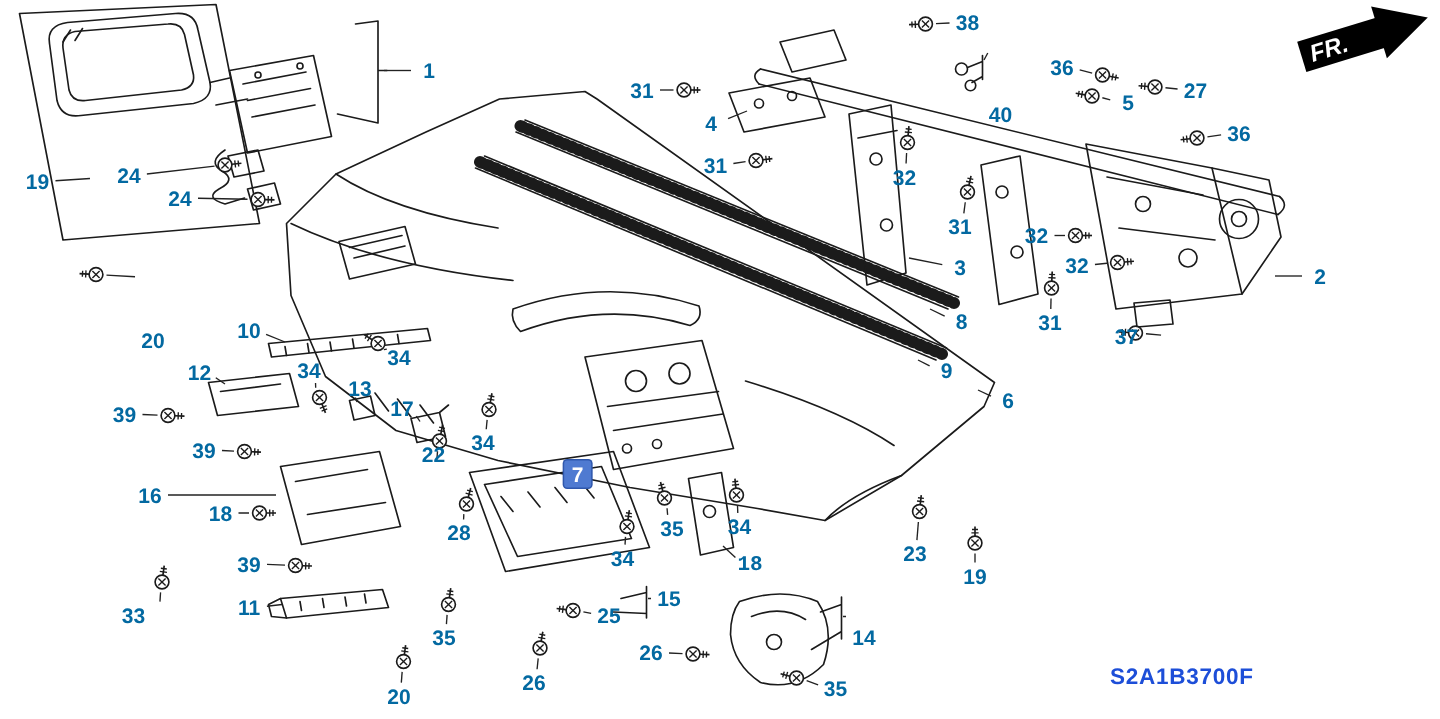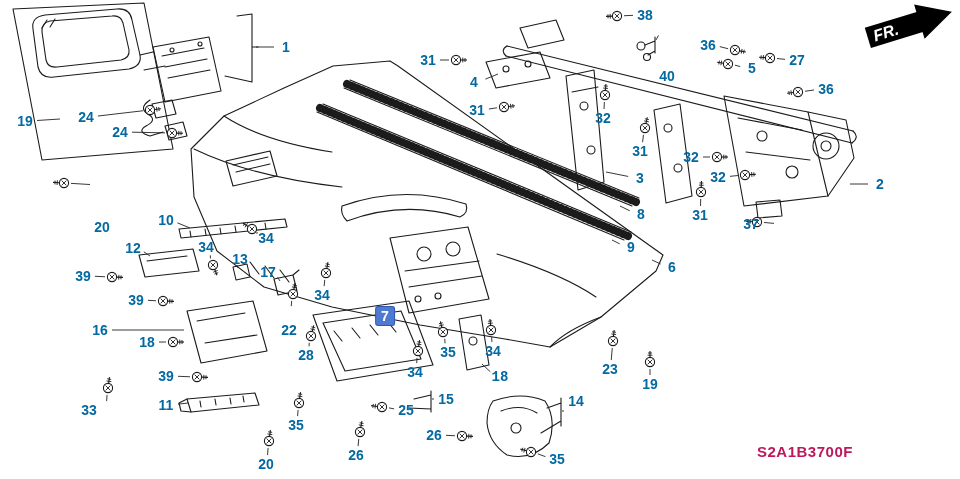--- a/index.html
+++ b/index.html
@@ -12,22 +12,22 @@
   .part-label{
     position:absolute;transform:translate(-50%,-50%);
     font-size:14px;font-weight:bold;color:#0369a1;line-height:1;
     z-index:5;cursor:pointer;padding:1px 2px;user-select:none;
   }
   .part-label.highlighted{
     background:#4f7ad1;color:#ffffff;padding:2px 5px;border-radius:2px;
     box-shadow:0 0 0 1px #2f57ac;
   }
   #diagram-code{
-    position:absolute;left:757px;top:443px;z-index:4;
-    font-size:15px;font-weight:bold;letter-spacing:.5px;color:#be185d;
+    position:absolute;left:740px;top:443px;z-index:4;
+    font-size:15px;font-weight:bold;letter-spacing:.5px;color:#1d4ed8;
   }
 </style>
 </head>
 <body>
 
 <div id="stage">
 
   <svg id="art-svg" width="960" height="479" viewBox="0 0 960 479">
     <g fill="none" stroke="#1b1b1b" stroke-width="1.1" stroke-linejoin="round" stroke-linecap="round">
 
@@ -421,29 +421,29 @@
       <div class="part-label" style="left: 474px; top: 82px;">4</div>
       <div class="part-label" style="left: 752px; top: 68px;">5</div>
       <div class="part-label" style="left: 672px; top: 267px;">6</div>
       <div class="part-label highlighted" style="left: 385px; top: 316px;">7</div>
       <div class="part-label" style="left: 641px; top: 214px;">8</div>
       <div class="part-label" style="left: 631px; top: 247px;">9</div>
       <div class="part-label" style="left: 166px; top: 220px;">10</div>
       <div class="part-label" style="left: 166px; top: 405px;">11</div>
       <div class="part-label" style="left: 133px; top: 248px;">12</div>
       <div class="part-label" style="left: 228px; top: 259px; margin-left: 12px;">13</div>
-      <div class="part-label" style="left: 576px; top: 401px;">14</div>
+      <div class="part-label" style="left: 576px; top: 425px;">14</div>
       <div class="part-label" style="left: 446px; top: 399px;">15</div>
       <div class="part-label" style="left: 100px; top: 330px;">16</div>
       <div class="part-label" style="left: 268px; top: 272px; text-align: center;">17</div>
       <div class="part-label" style="left: 500px; top: 377px; font-family: Liberation Mono, monospace;">18</div>
       <div class="part-label" style="left: 650px; top: 384px;">19</div>
       <div class="part-label" style="left: 102px; top: 185px; margin-top: 42px;">20</div>
       <div class="part-label" style="left: 448px; top: 352px;">35</div>
-      <div class="part-label" style="left: 289px; top: 330px; text-align: center;">22</div>
+      <div class="part-label" style="left: 289px; top: 303px; text-align: center;">22</div>
       <div class="part-label" style="left: 610px; top: 369px;">23</div>
       <div class="part-label" style="left: 86px; top: 117px;">24</div>
       <div class="part-label" style="left: 120px; top: 132px;">24</div>
       <div class="part-label" style="left: 406px; top: 410px;">25</div>
       <div class="part-label" style="left: 434px; top: 435px;">26</div>
       <div class="part-label" style="left: 356px; top: 455px;">26</div>
       <div class="part-label" style="left: 797px; top: 60px;">27</div>
       <div class="part-label" style="left: 306px; top: 355px;">28</div>
       <div class="part-label" style="left: 147px; top: 342px;">18</div>
       <div class="part-label" style="left: 266px; top: 464px;">20</div>

